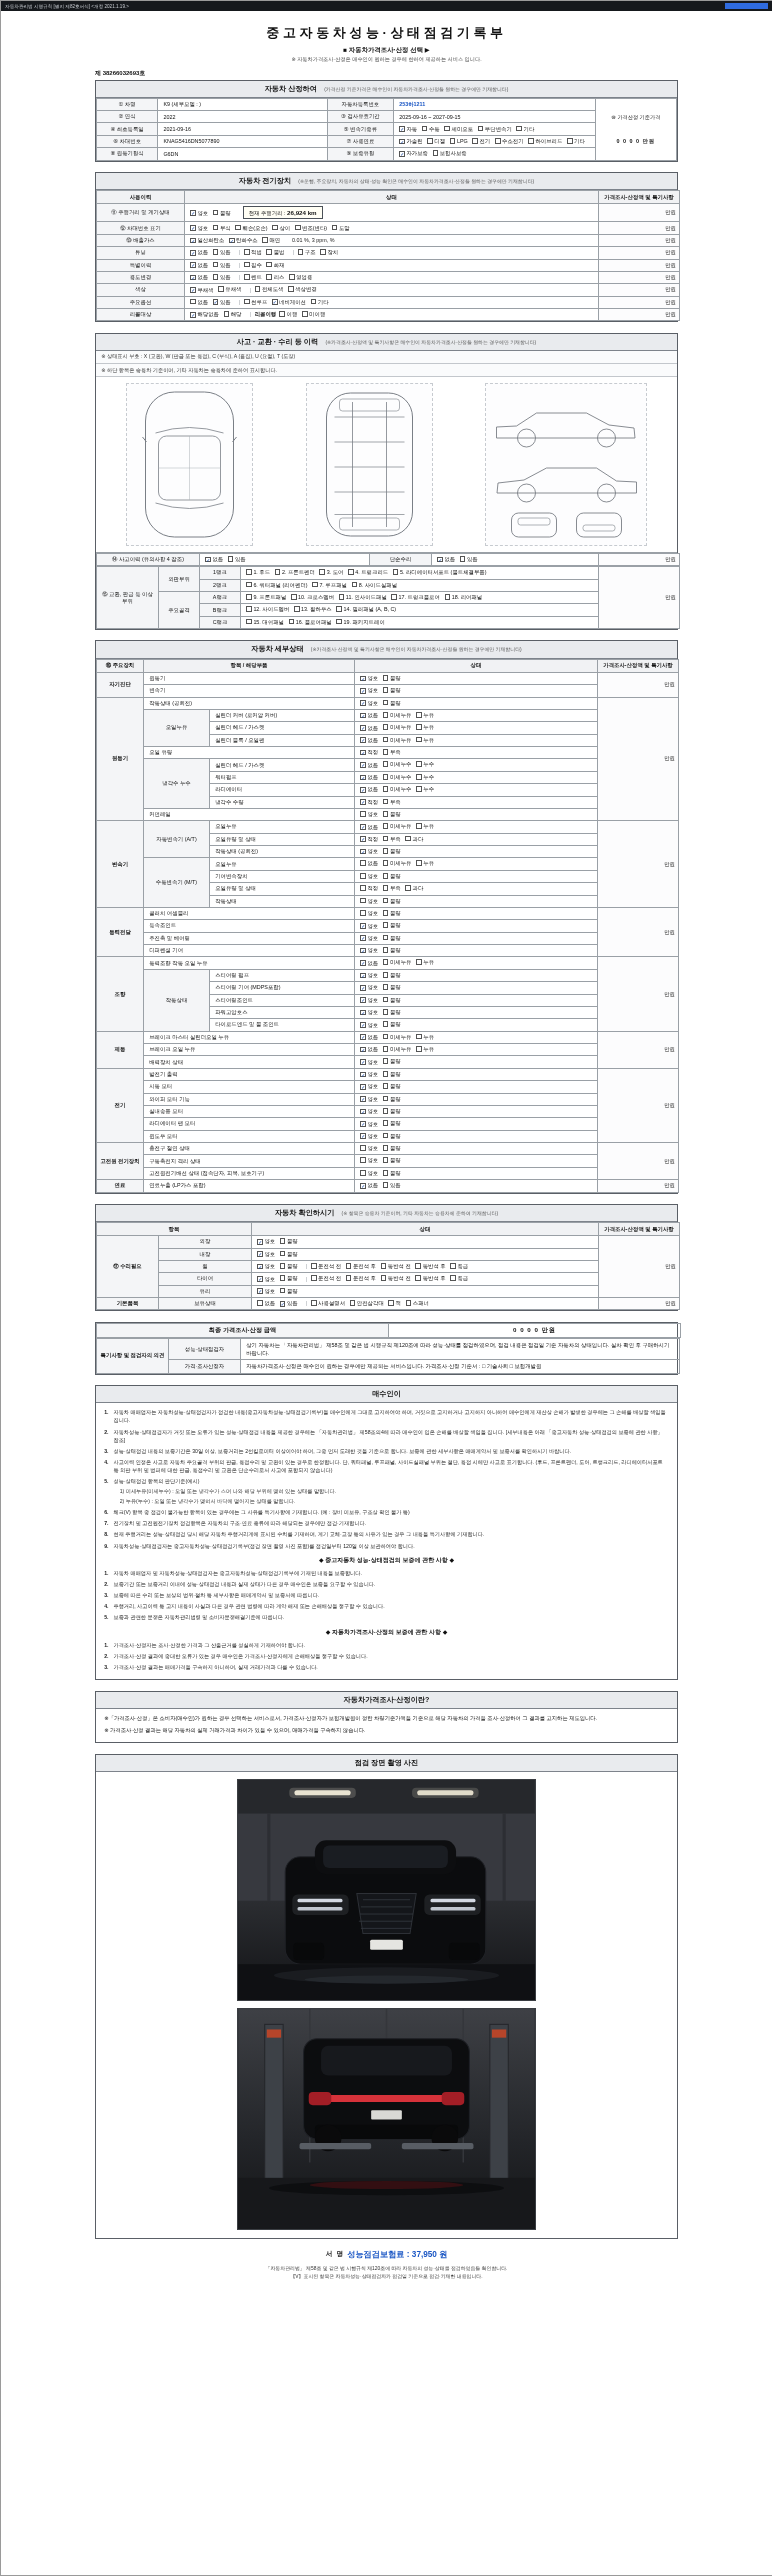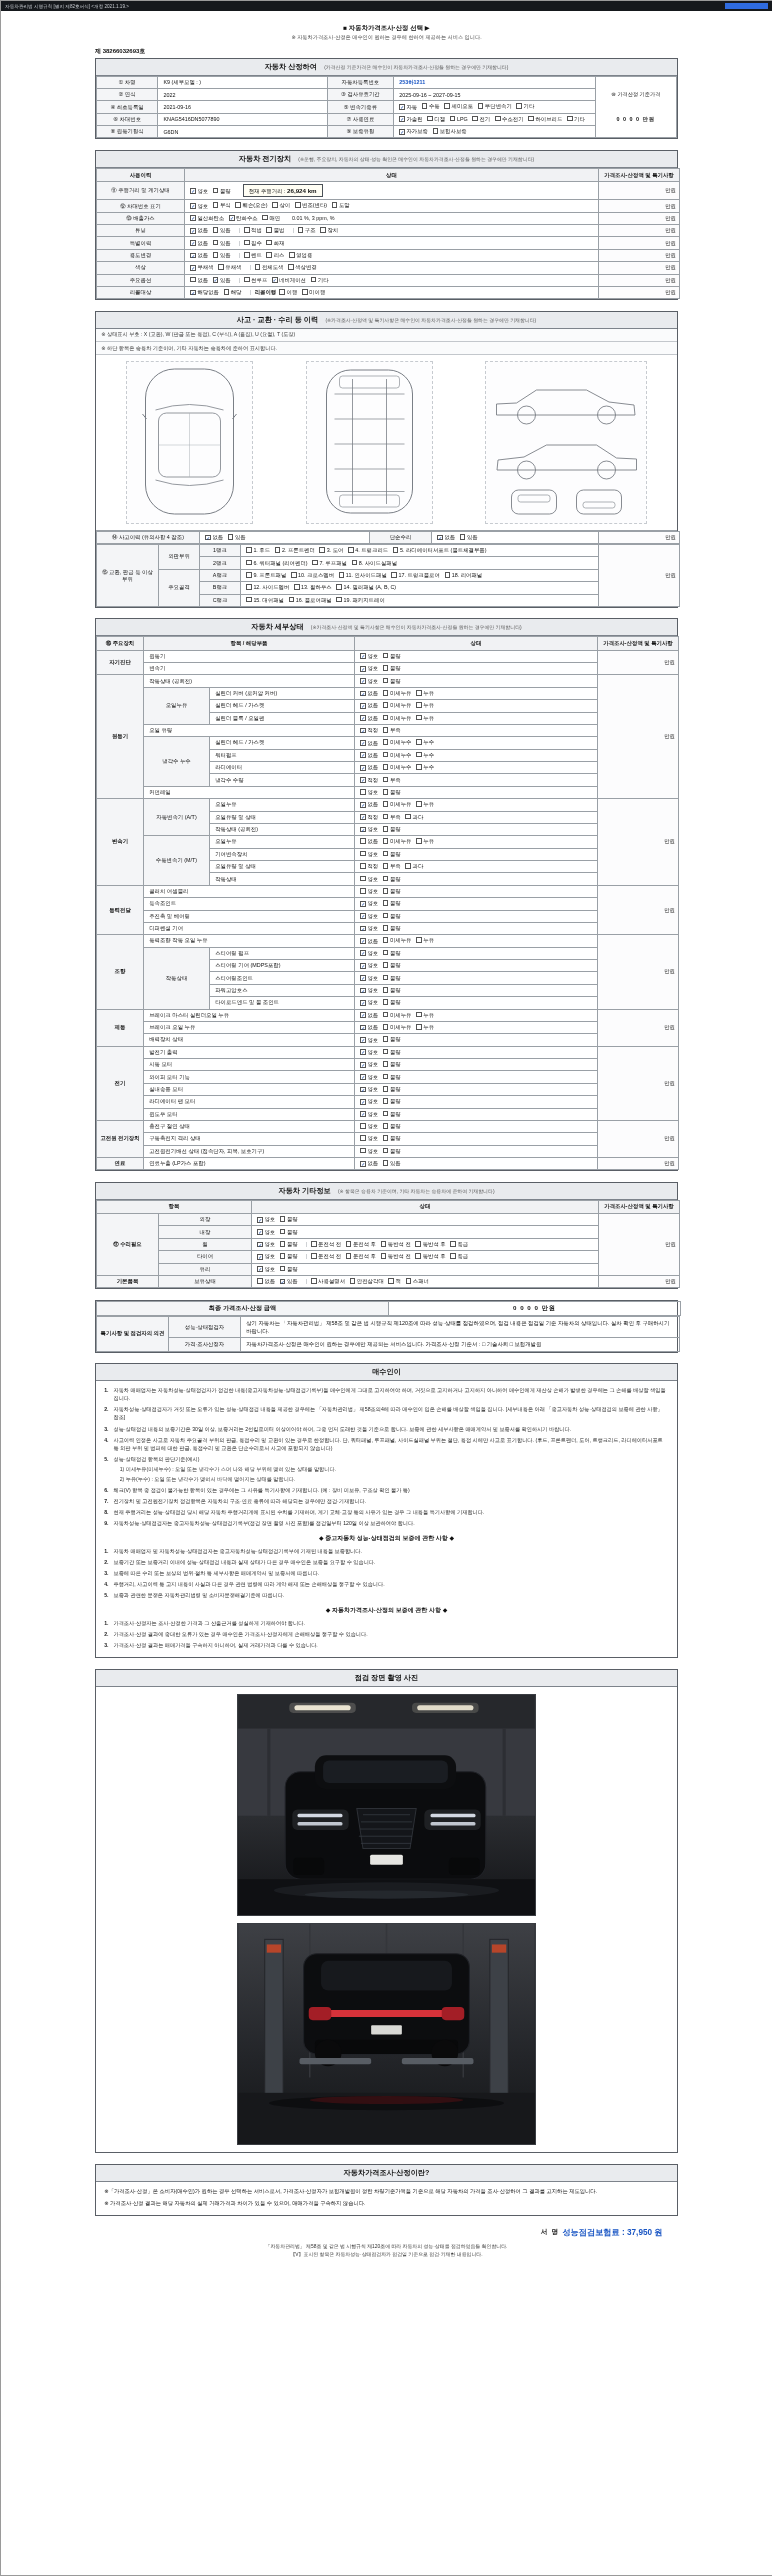--- a/index.html
+++ b/index.html
@@ -38,36 +38,37 @@
   .final-value{font-weight:bold;font-size:6.2px;text-align:center;letter-spacing:1px}
   .notice-body{padding:5.2px 8.2px}
   .n-item{display:flex;margin-bottom:3.1px;line-height:1.55;font-size:5.2px;color:#222}
   .n-num{width:9.3px;flex:none;font-weight:bold}
   .n-sub{margin:1px 0 2.1px 15.5px;line-height:1.5;font-size:5.2px;color:#333}
   .n-sec{font-weight:bold;text-align:center;font-size:6px;margin:6.2px 0 4.1px;color:#111}
   .pi-body{padding:5.2px 8.2px;line-height:1.6;font-size:5.3px}
   .pi-body p{margin-bottom:3.1px}
   .photos-wrap{display:flex;flex-direction:column;align-items:center;gap:7.2px;padding:7.2px 0}
   .photo{width:299px;height:222px;border:0.5px solid #3a3d42;background:#101114}
-  .footer-row{display:flex;justify-content:flex-end;align-items:center;width:583px;margin:3.1px auto 5.2px;padding:0 15.5px}
+  .footer-row{display:flex;justify-content:center;align-items:center;width:583px;margin:3.1px auto 5.2px;padding:0 15.5px}
   .sign{font-size:6.7px;letter-spacing:4.1px;color:#222;font-weight:bold}
   .premium{font-size:8.2px;font-weight:bold;color:#1a56c4}
   .legal{width:583px;margin:0 auto;text-align:center;font-size:4.9px;color:#333;line-height:1.7;padding-bottom:11.3px}
 </style>
 </head>
 <body>
 
 <div class="topbar">
   <span>자동차관리법 시행규칙 [별지 제82호서식] &lt;개정 2021.1.19.&gt;</span>
   <span class="topbar-blue"></span>
 </div>
 
 <div class="sheet">
 
   <div class="doc-header">
+    <h1>중고자동차성능·상태점검기록부</h1>
     <div class="select-line">■ 자동차가격조사·산정 선택 ▶</div>
     <div class="select-note">※ 자동차가격조사·산정은 매수인이 원하는 경우에 한하여 제공하는 서비스 입니다.</div>
   </div>
   <div class="docno">제 38266032693호</div>
 
   <div class="sec">
     <div class="sec-title">
       <span>자동차 산정하여</span>
       <span class="note">(가격산정 기준가격은 매수인이 자동차가격조사·산정을 원하는 경우에만 기재합니다)</span>
     </div>
@@ -507,21 +508,21 @@
             <td class="val" colspan="2">연료누출 (LP가스 포함)</td>
             <td class="val"><span><span class="opt"><span class="bx">✓</span><span>없음</span></span><span class="opt"><span class="bx"></span><span>있음</span></span></span></td>
             <td class="price" rowspan="1">만원</td>
           </tr>
         </tbody>
     </table>
   </div>
 
   <div class="sec">
     <div class="sec-title">
-      <span>자동차 기타정보</span>
+      <span>자동차 확인하시기</span>
       <span class="note">(※ 항목은 승용차 기준이며, 기타 자동차는 승용차에 준하여 기재합니다)</span>
     </div>
     <table>
       <colgroup>
           <col style="width:62px">
           <col style="width:93px">
           <col style="width:347px">
           <col style="width:81px">
         </colgroup>
       <thead>
@@ -666,20 +667,28 @@
         </div>
         <div class="n-item">
           <span class="n-num">2.</span>
           <span>가격조사·산정 결과에 중대한 오류가 있는 경우 매수인은 가격조사·산정자에게 손해배상을 청구할 수 있습니다.</span>
         </div>
         <div class="n-item">
           <span class="n-num">3.</span>
           <span>가격조사·산정 결과는 매매가격을 구속하지 아니하며, 실제 거래가격과 다를 수 있습니다.</span>
         </div>
       </div>
+  </div>
+
+  <div class="sec">
+    <div class="sec-title">자동차가격조사·산정이란?</div>
+    <div class="pi-body">
+      <p>※「가격조사·산정」은 소비자(매수인)가 원하는 경우 선택하는 서비스로서, 가격조사·산정자가 보험개발원이 정한 차량기준가액을 기준으로 해당 자동차의 가격을 조사·산정하여 그 결과를 고지하는 제도입니다.</p>
+      <p>※ 가격조사·산정 결과는 해당 자동차의 실제 거래가격과 차이가 있을 수 있으며, 매매가격을 구속하지 않습니다.</p>
+    </div>
   </div>
 
   <div class="sec">
     <div class="sec-title">점검 장면 촬영 사진</div>
     <div class="photos-wrap">
 
       <svg class="photo" viewBox="0 0 580 430">
         <defs>
           <linearGradient id="bg1" x1="0" y1="0" x2="0" y2="1">
             <stop offset="0" stop-color="#474a50"></stop>
@@ -743,28 +752,20 @@
         <circle cx="404" cy="252" r="26" fill="#0a0a0b"></circle>
         <rect x="120" y="262" width="140" height="12" rx="4" fill="#585d64"></rect>
         <rect x="320" y="262" width="140" height="12" rx="4" fill="#585d64"></rect>
         <rect x="0" y="330" width="580" height="100" fill="#17181b"></rect>
         <ellipse cx="290" cy="350" rx="230" ry="14" fill="#0c0d0f" opacity="0.9"></ellipse>
         <ellipse cx="290" cy="344" rx="150" ry="8" fill="#7a1117" opacity="0.35"></ellipse>
       </svg>
     </div>
   </div>
 
-  <div class="sec">
-    <div class="sec-title">자동차가격조사·산정이란?</div>
-    <div class="pi-body">
-      <p>※「가격조사·산정」은 소비자(매수인)가 원하는 경우 선택하는 서비스로서, 가격조사·산정자가 보험개발원이 정한 차량기준가액을 기준으로 해당 자동차의 가격을 조사·산정하여 그 결과를 고지하는 제도입니다.</p>
-      <p>※ 가격조사·산정 결과는 해당 자동차의 실제 거래가격과 차이가 있을 수 있으며, 매매가격을 구속하지 않습니다.</p>
-    </div>
-  </div>
-
   <div class="footer-row">
     <span class="sign">서명</span>
     <span class="premium">성능점검보험료 : 37,950 원</span>
   </div>
   <div class="legal">
     <div>「자동차관리법」 제58조 및 같은 법 시행규칙 제120조에 따라 자동차의 성능·상태를 점검하였음을 확인합니다.</div>
     <div>【V】표시된 항목은 자동차성능·상태점검자가 점검일 기준으로 점검·기재한 내용입니다.</div>
   </div>
 
 </div>

